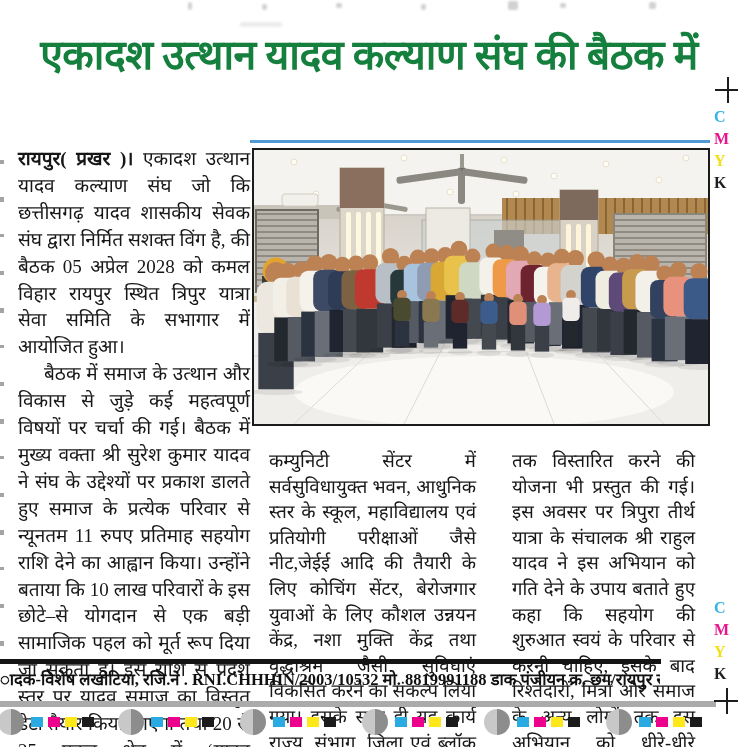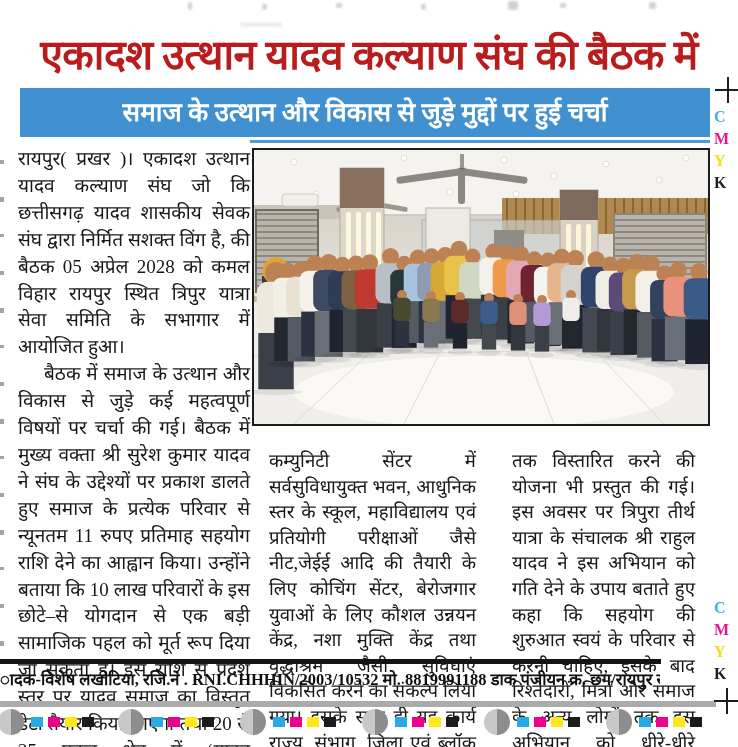--- a/index.html
+++ b/index.html
@@ -5,38 +5,38 @@
   html,body{margin:0;padding:0;}
   body{background:#fff;font-family:"Liberation Serif","DejaVu Serif",serif;}
   #page{position:relative;width:738px;height:747px;background:#ffffff;overflow:hidden;}
 
   
   .smudge{position:absolute;background:#9a9a9a;opacity:.45;border-radius:2px;filter:blur(1px);}
 
   
   #headline{
     position:absolute;left:8px;top:24px;width:722px;height:62px;
-    font-size:41px;font-weight:bold;color:#b91c1c;text-align:center;
+    font-size:41px;font-weight:bold;color:#15803d;text-align:center;
     white-space:nowrap;letter-spacing:-.5px;line-height:62px;overflow:hidden;
   }
 
   
   #subhead{
     position:absolute;left:20px;top:88px;width:690px;height:49px;
     background:#4190cf;color:#fff;text-align:center;font-weight:bold;
     font-size:26px;line-height:49px;white-space:nowrap;overflow:hidden;
   }
   #subrule{position:absolute;left:250px;top:140px;width:460px;height:3px;background:#4f9ad4;}
 
   
   .col{position:absolute;color:#161616;text-align:justify;}
   #col1{left:18px;top:146px;width:232px;font-size:19px;line-height:26.9px;}
   #col1 .p2{text-indent:26px;margin:0;}
   #col1 .p1{margin:0;}
-  .dateline{font-weight:normal;}
+  .dateline{font-weight:bold;}
   #col2{left:253px;top:432px;width:239px;font-size:18.6px;line-height:25.6px;}
   #col3{left:496px;top:432px;width:215px;font-size:18.6px;line-height:25.6px;}
   #col2 p,#col3 p{margin:16px;}
 
   
   #photo{
     position:absolute;left:252px;top:148px;width:458px;height:278px;
     border:2px solid #1b1b1b;box-sizing:border-box;background:#e9e6e0;
   }
   #photo svg{display:block;width:100%;height:100%;}
@@ -78,23 +78,20 @@
     <div class="smudge" style="left:262px;top:4px;width:5px;height:6px;"></div>
     <div class="smudge" style="left:336px;top:3px;width:6px;height:5px;"></div>
     <div class="smudge" style="left:421px;top:4px;width:5px;height:6px;"></div>
     <div class="smudge" style="left:508px;top:1px;width:10px;height:9px;"></div>
     <div class="smudge" style="left:560px;top:3px;width:6px;height:5px;"></div>
     <div class="smudge" style="left:649px;top:2px;width:7px;height:7px;"></div>
     <div class="smudge" style="left:240px;top:22px;width:42px;height:5px;opacity:.18;"></div>
   </div>
 
   <div id="headline">एकादश उत्थान यादव कल्याण संघ की बैठक में</div>
-  <div id="subhead">
-    <span>समाज के उत्थान और विकास से जुड़े मुद्दों पर हुई चर्चा</span>
-  </div>
   <div id="subrule"></div>
 
   <div id="col1" class="col">
     <p class="p1"><span class="dateline">रायपुर( प्रखर )।</span><span> एकादश उत्थान यादव कल्याण संघ जो कि छत्तीसगढ़ यादव शासकीय सेवक संघ द्वारा निर्मित सशक्त विंग है, की बैठक 05 अप्रेल 2028 को कमल विहार रायपुर स्थित त्रिपुर यात्रा सेवा समिति के सभागार में आयोजित हुआ।</span></p>
     <p class="p2">बैठक में समाज के उत्थान और विकास से जुड़े कई महत्वपूर्ण विषयों पर चर्चा की गई। बैठक में मुख्य वक्ता श्री सुरेश कुमार यादव ने संघ के उद्देश्यों पर प्रकाश डालते हुए समाज के प्रत्येक परिवार से न्यूनतम 11 रुपए प्रतिमाह सहयोग राशि देने का आह्वान किया। उन्होंने बताया कि 10 लाख परिवारों के इस छोटे–से योगदान से एक बड़ी सामाजिक पहल को मूर्त रूप दिया जा सकता है। इस राशि से प्रदेश स्तर पर यादव समाज का विस्तृत डेटा तैयार किया जाएगा तथा 20 से 25 एकड़ क्षेत्र में ‘यादव मल्टीस्पेशलिटी कम्युनिटी सेंटर’ का निर्माण किया जाएगा। प्रस्तावित</p>
   </div>
   <div id="col2" class="col">
     <p>कम्युनिटी सेंटर में सर्वसुविधायुक्त भवन, आधुनिक स्तर के स्कूल, महाविद्यालय एवं प्रतियोगी परीक्षाओं जैसे नीट,जेईई आदि की तैयारी के लिए कोचिंग सेंटर, बेरोजगार युवाओं के लिए कौशल उन्नयन केंद्र, नशा मुक्ति केंद्र तथा वृद्धाश्रम जैसी सुविधाएं विकसित करने का संकल्प लिया गया। इसके साथ ही यह कार्य राज्य, संभाग, जिला एवं ब्लॉक स्तर</p>
   </div>
   <div id="col3" class="col">

